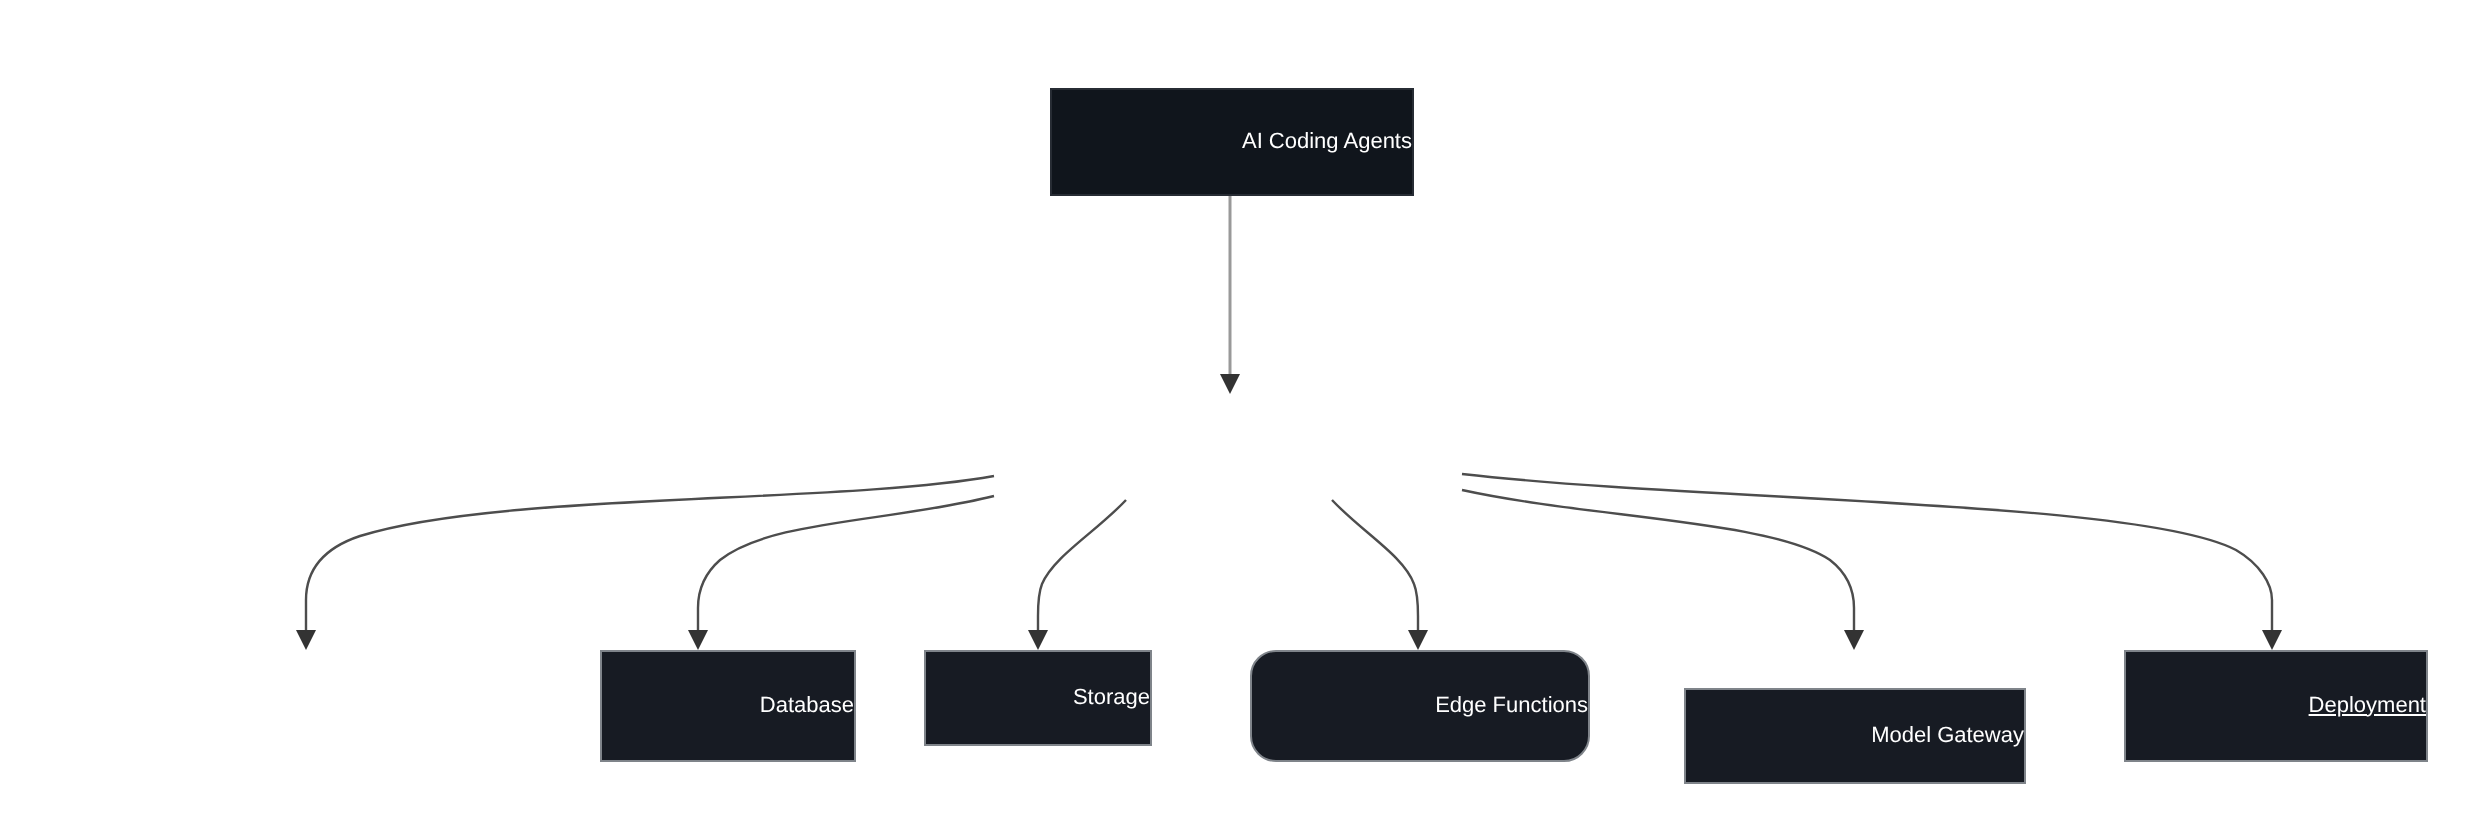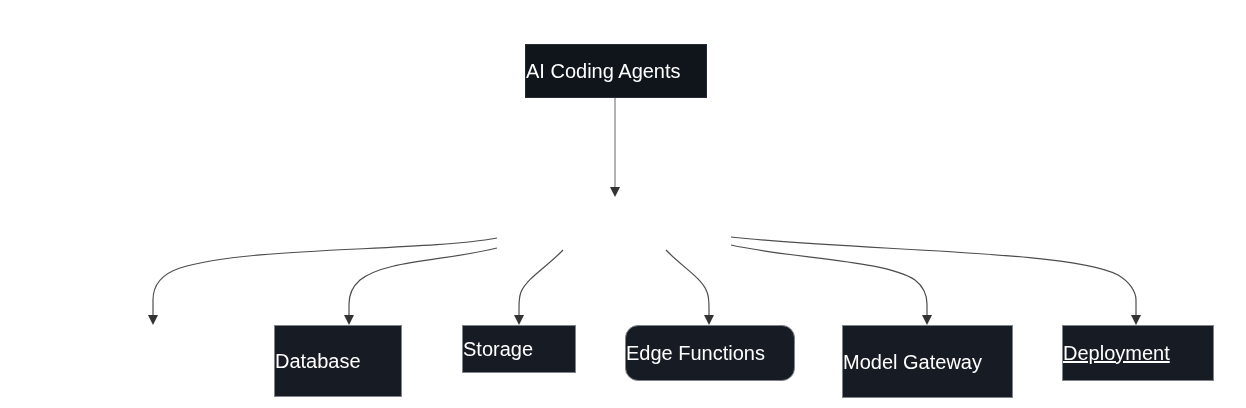--- a/index.html
+++ b/index.html
@@ -31,24 +31,24 @@
     stroke-width: 1.5px;
   }
   .arrow {
     fill: var(--arrowhead, #333333);
     stroke: none;
   }
   .node {
     position: absolute;
     display: flex;
     align-items: center;
-    justify-content: flex-start;
+    justify-content: flex-end;
     box-sizing: border-box;
     color: var(--node-text, #ffffff);
-    font-size: 20px;
+    font-size: 11px;
     line-height: 1;
     white-space: nowrap;
     text-align: center;
   }
   .node.hub {
     background: var(--hub-node-fill, #10151c);
     border: 1px solid var(--hub-node-border, #272c34);
   }
   .node.leaf {
     background: var(--leaf-node-fill, #171b23);
@@ -90,33 +90,33 @@
       <polygon class="arrow" points="1131,315 1141,315 1136,325"></polygon>
     </g>
   </svg>
 
   <div class="node hub" style="left:525px;  top:44px;  width:182px; height:54px;">
     <span>AI Coding Agents</span>
   </div>
 
 
 
-  <div class="node leaf" style="left:274px;  top:325px; width:128px; height:72px;">
+  <div class="node leaf" style="left:300px;  top:325px; width:128px; height:56px;">
     <span>Database</span>
   </div>
 
   <div class="node leaf" style="left:462px;  top:325px; width:114px; height:48px;">
     <span>Storage</span>
   </div>
 
   <div class="node leaf" style="left:625px;  top:325px; width:170px; height:56px;border-radius:13px;">
     <span>Edge Functions</span>
   </div>
 
-  <div class="node leaf" style="left:842px;  top:325px; width:171px; height:73px;">
+  <div class="node leaf" style="left:842px;  top:344px; width:171px; height:48px;">
     <span>Model Gateway</span>
   </div>
 
   <div class="node leaf" style="left:1062px; top:325px; width:152px; height:56px;text-decoration:underline;">
     <span>Deployment</span>
   </div>
 
 </div>
 
 </body></html>

